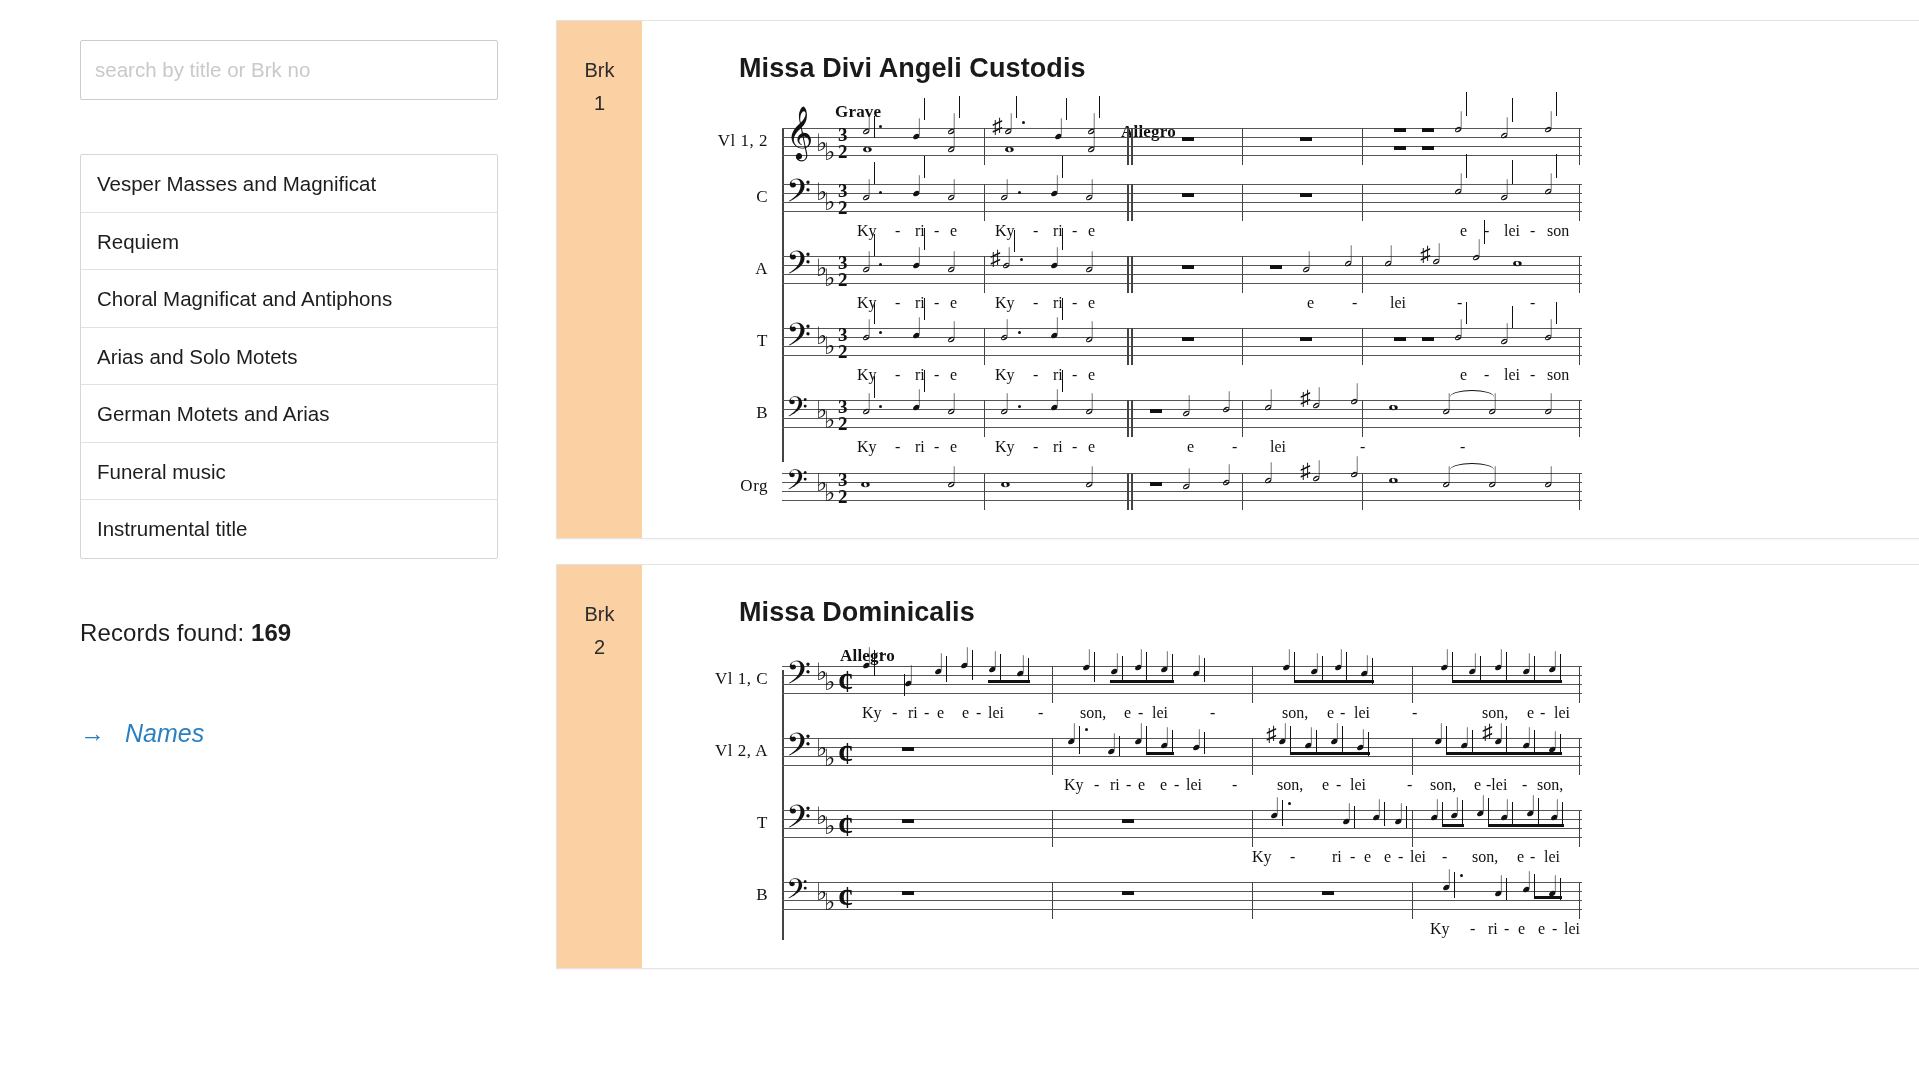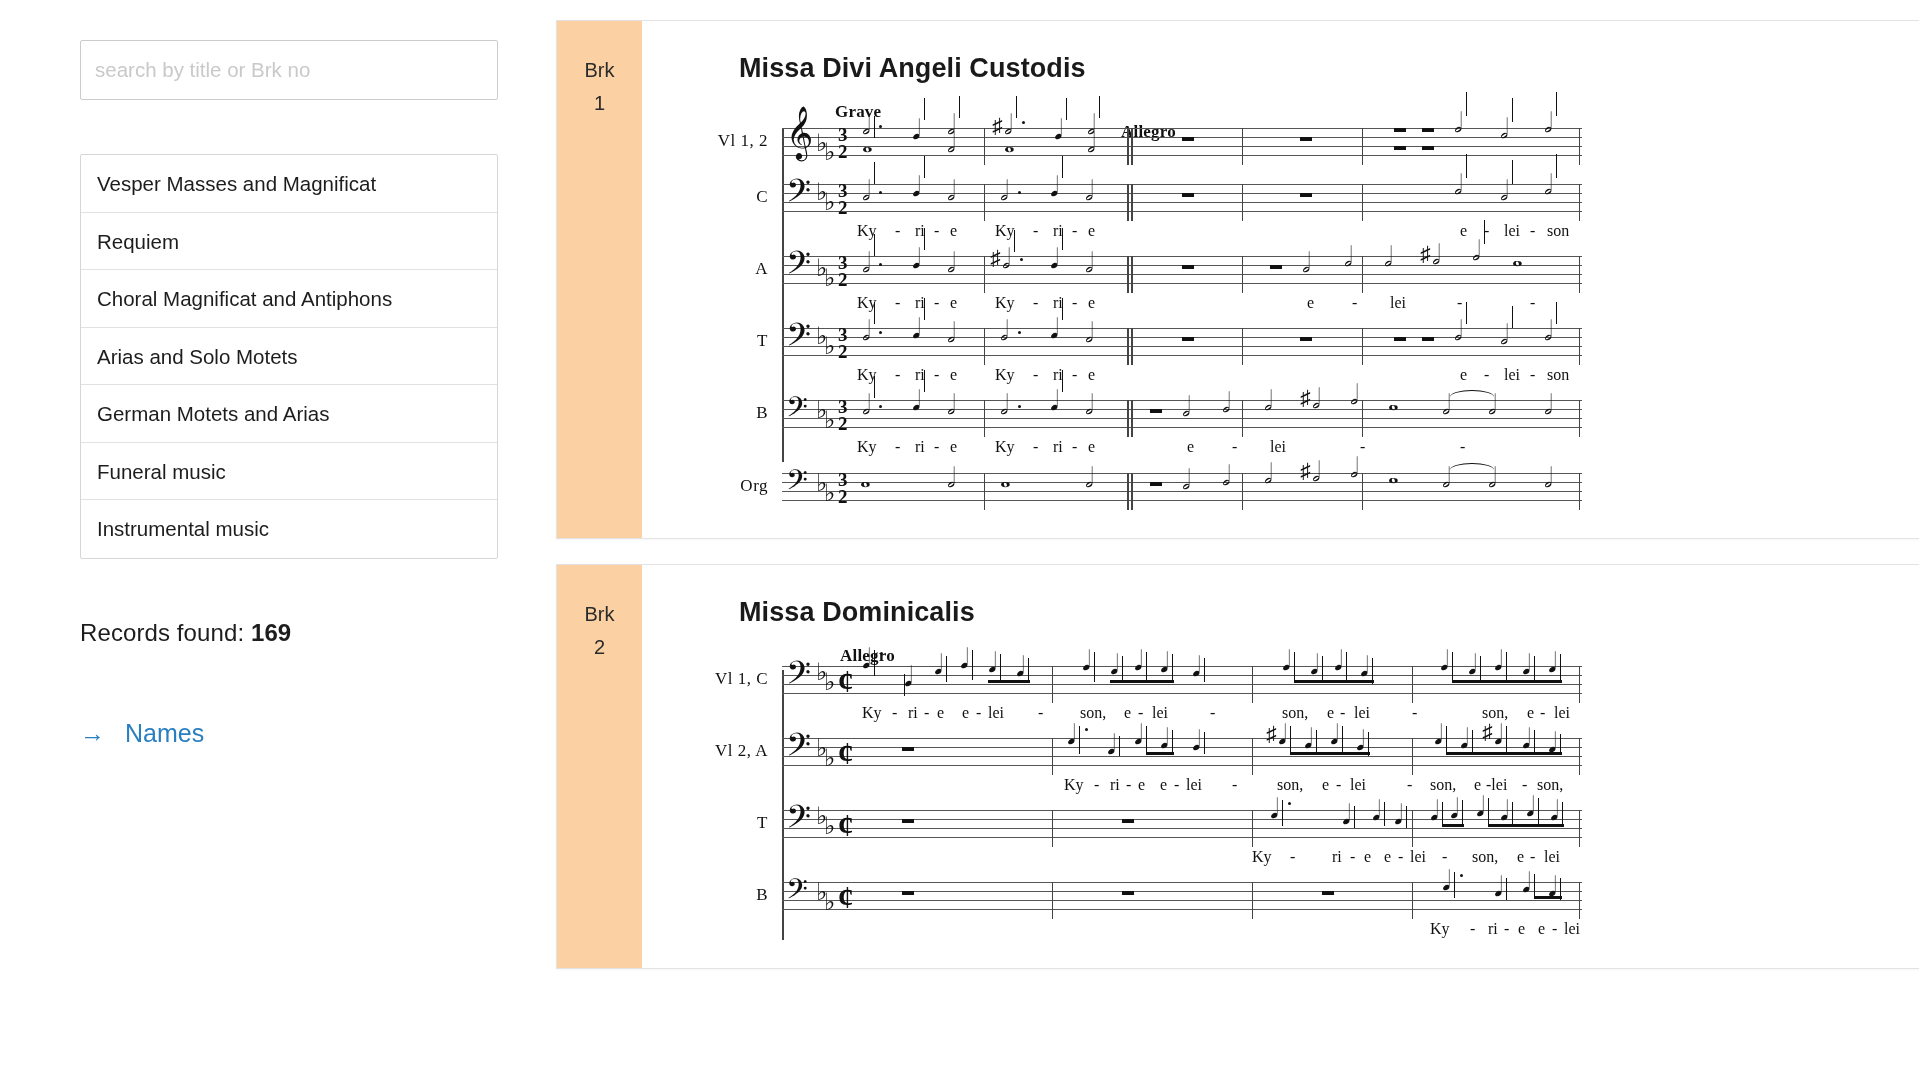--- a/index.html
+++ b/index.html
@@ -42,21 +42,21 @@
     font-size: 24px; color: #1d1d1d; letter-spacing: .1px;
   }
   .records b { font-weight: bold; }
 
   .names-link {
     margin-top: 72px; display: flex; align-items: center;
     gap: 20px; color: #2a7fc1; font-size: 25px; cursor: pointer;
     width: 240px;
   }
   .names-arrow { font-size: 25px; line-height: 1; display: inline-block; }
-  .names-label { text-decoration: none; }
+  .names-label { text-decoration: none; font-style: italic; }
 
   
   .results { flex: 1; padding: 20px 0 0 0; position: relative; }
 
   .card {
     display: flex; background: #fff;
     border: 1px solid #e3e3e3;
     margin: 0 0 25px 0; width: 1460px;
     box-shadow: 0 1px 2px rgba(0,0,0,0.04);
   }
@@ -138,21 +138,21 @@
       <input class="search-input" type="text" placeholder="search by title or Brk no" style="">
     </div>
 
     <nav class="cat-list">
       <div class="cat-item">Vesper Masses and Magnificat</div>
       <div class="cat-item">Requiem</div>
       <div class="cat-item">Choral Magnificat and Antiphons</div>
       <div class="cat-item">Arias and Solo Motets</div>
       <div class="cat-item">German Motets and Arias</div>
       <div class="cat-item">Funeral music</div>
-      <div class="cat-item">Instrumental music</div>
+      <div class="cat-item">Instrumental title</div>
     </nav>
 
 
     <div class="records">
       <span>Records found:</span>
       <b>169</b>
     </div>
 
     <div class="names-link">
       <span class="names-arrow">→</span>

